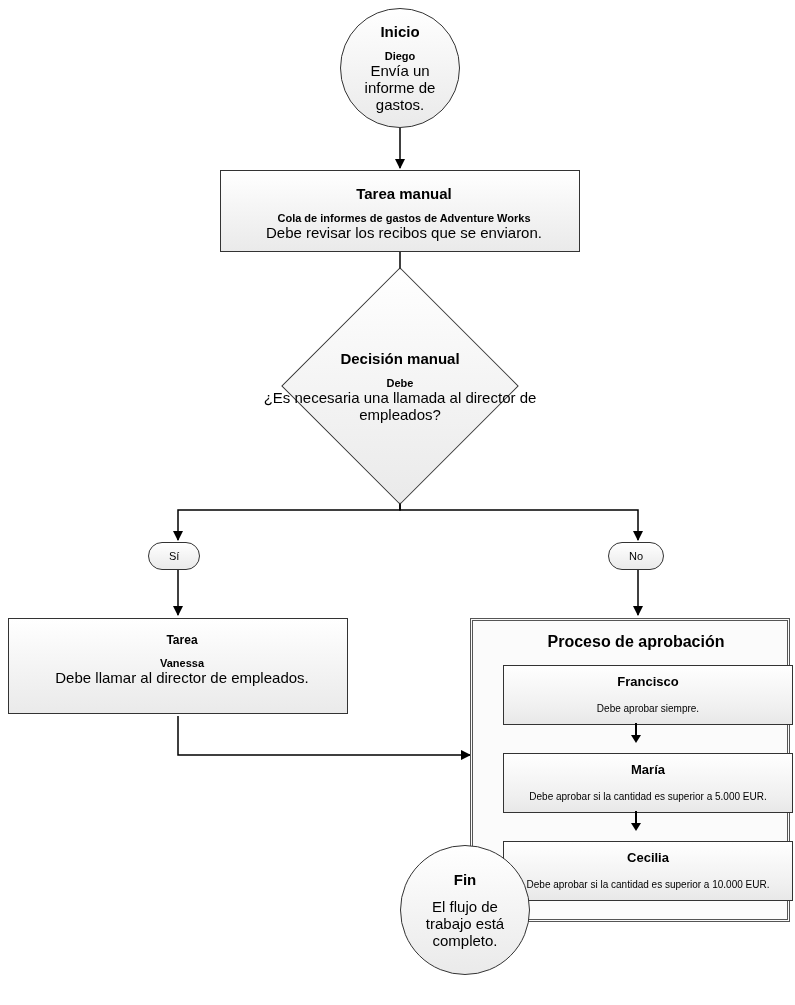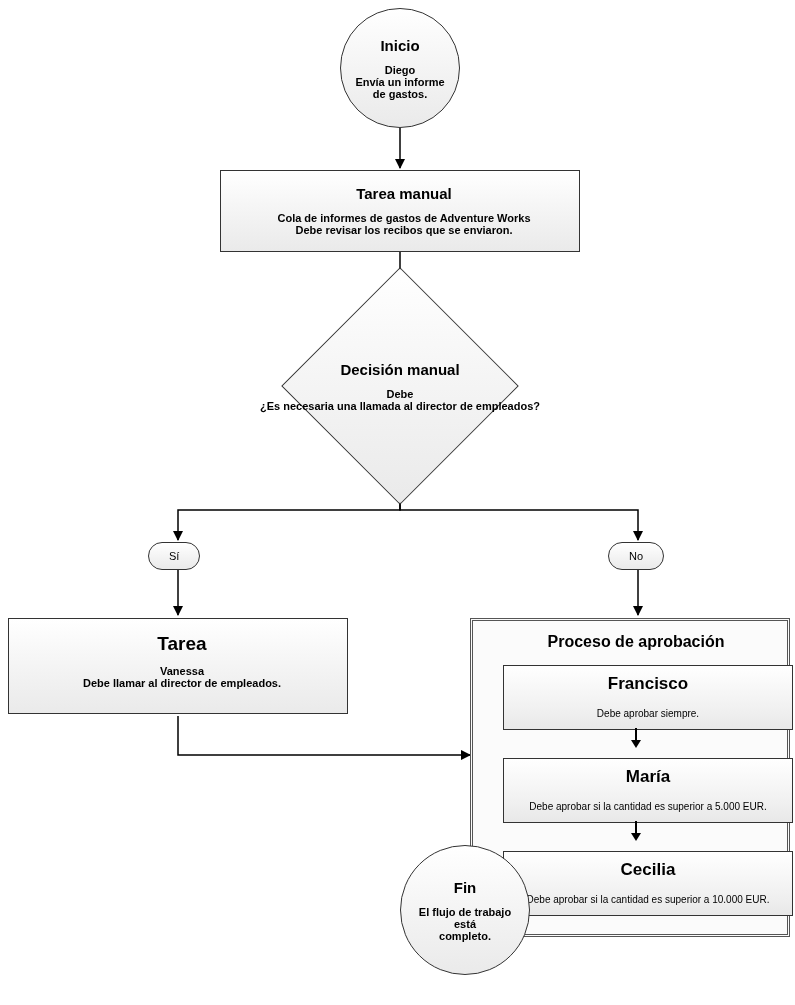--- a/index.html
+++ b/index.html
@@ -24,28 +24,27 @@
   .node {
     position: absolute;
     box-sizing: border-box;
     text-align: center;
   }
   .title {
     font-weight: 700;
     font-size: 15px;
     margin-bottom: 10px;
   }
-  .title.big { font-size: 19px; }
+  .title.big { font-size: 12px; }
   .sub-bold {
     font-weight: 700;
     font-size: 11px;
   }
   .sub {
-    font-size: 11px;
-    font-weight: bold;
+    font-size: 15px;
   }
   .grad {
     background: linear-gradient(to bottom, #ffffff 0%, #f2f2f2 60%, #eaeaea 100%);
     border: 1px solid #333;
   }
 
   .circle {
     border-radius: 50%;
     display: flex;
     flex-direction: column;
@@ -99,21 +98,21 @@
   }
   .step {
     border: 1px solid #333;
     background: linear-gradient(to bottom, #ffffff 0%, #f0f0f0 70%, #e8e8e8 100%);
     text-align: center;
     padding: 8px 6px 10px 6px;
     margin: 0 auto;
     width: 290px;
     box-sizing: border-box;
   }
-  .step .name { font-weight: 700; font-size: 17px; }
+  .step .name { font-weight: 700; font-size: 13px; }
   .step .desc { font-size: 10px; margin-top: 14px; }
   .step-gap { height: 28px; display:flex; align-items:center; justify-content:center; }
   .step-arrow {
     width: 0; height: 0;
     border-left: 5px solid transparent;
     border-right: 5px solid transparent;
     border-top: 8px solid #000;
     position: relative;
   }
   .step-arrow::before {

